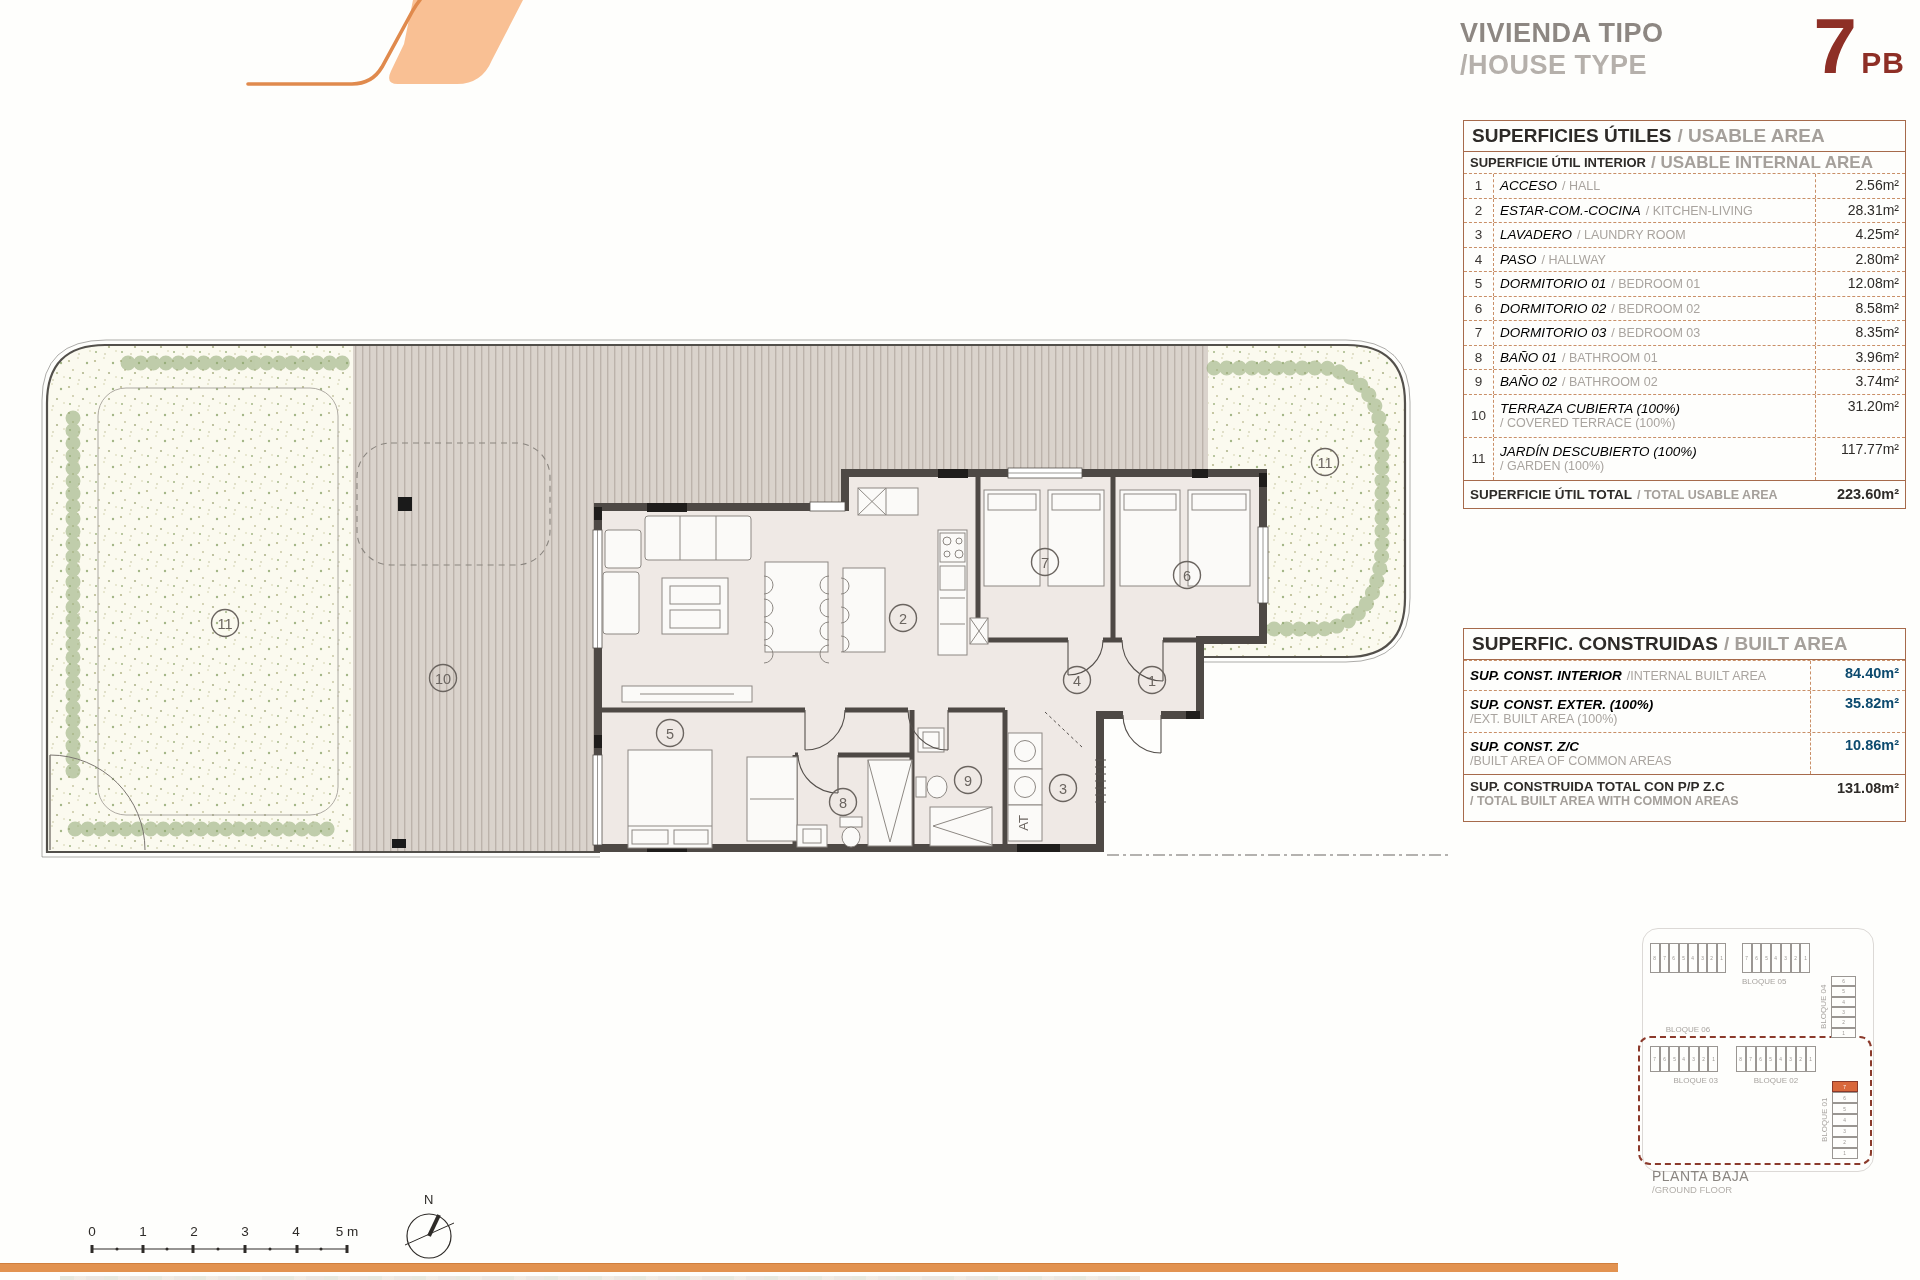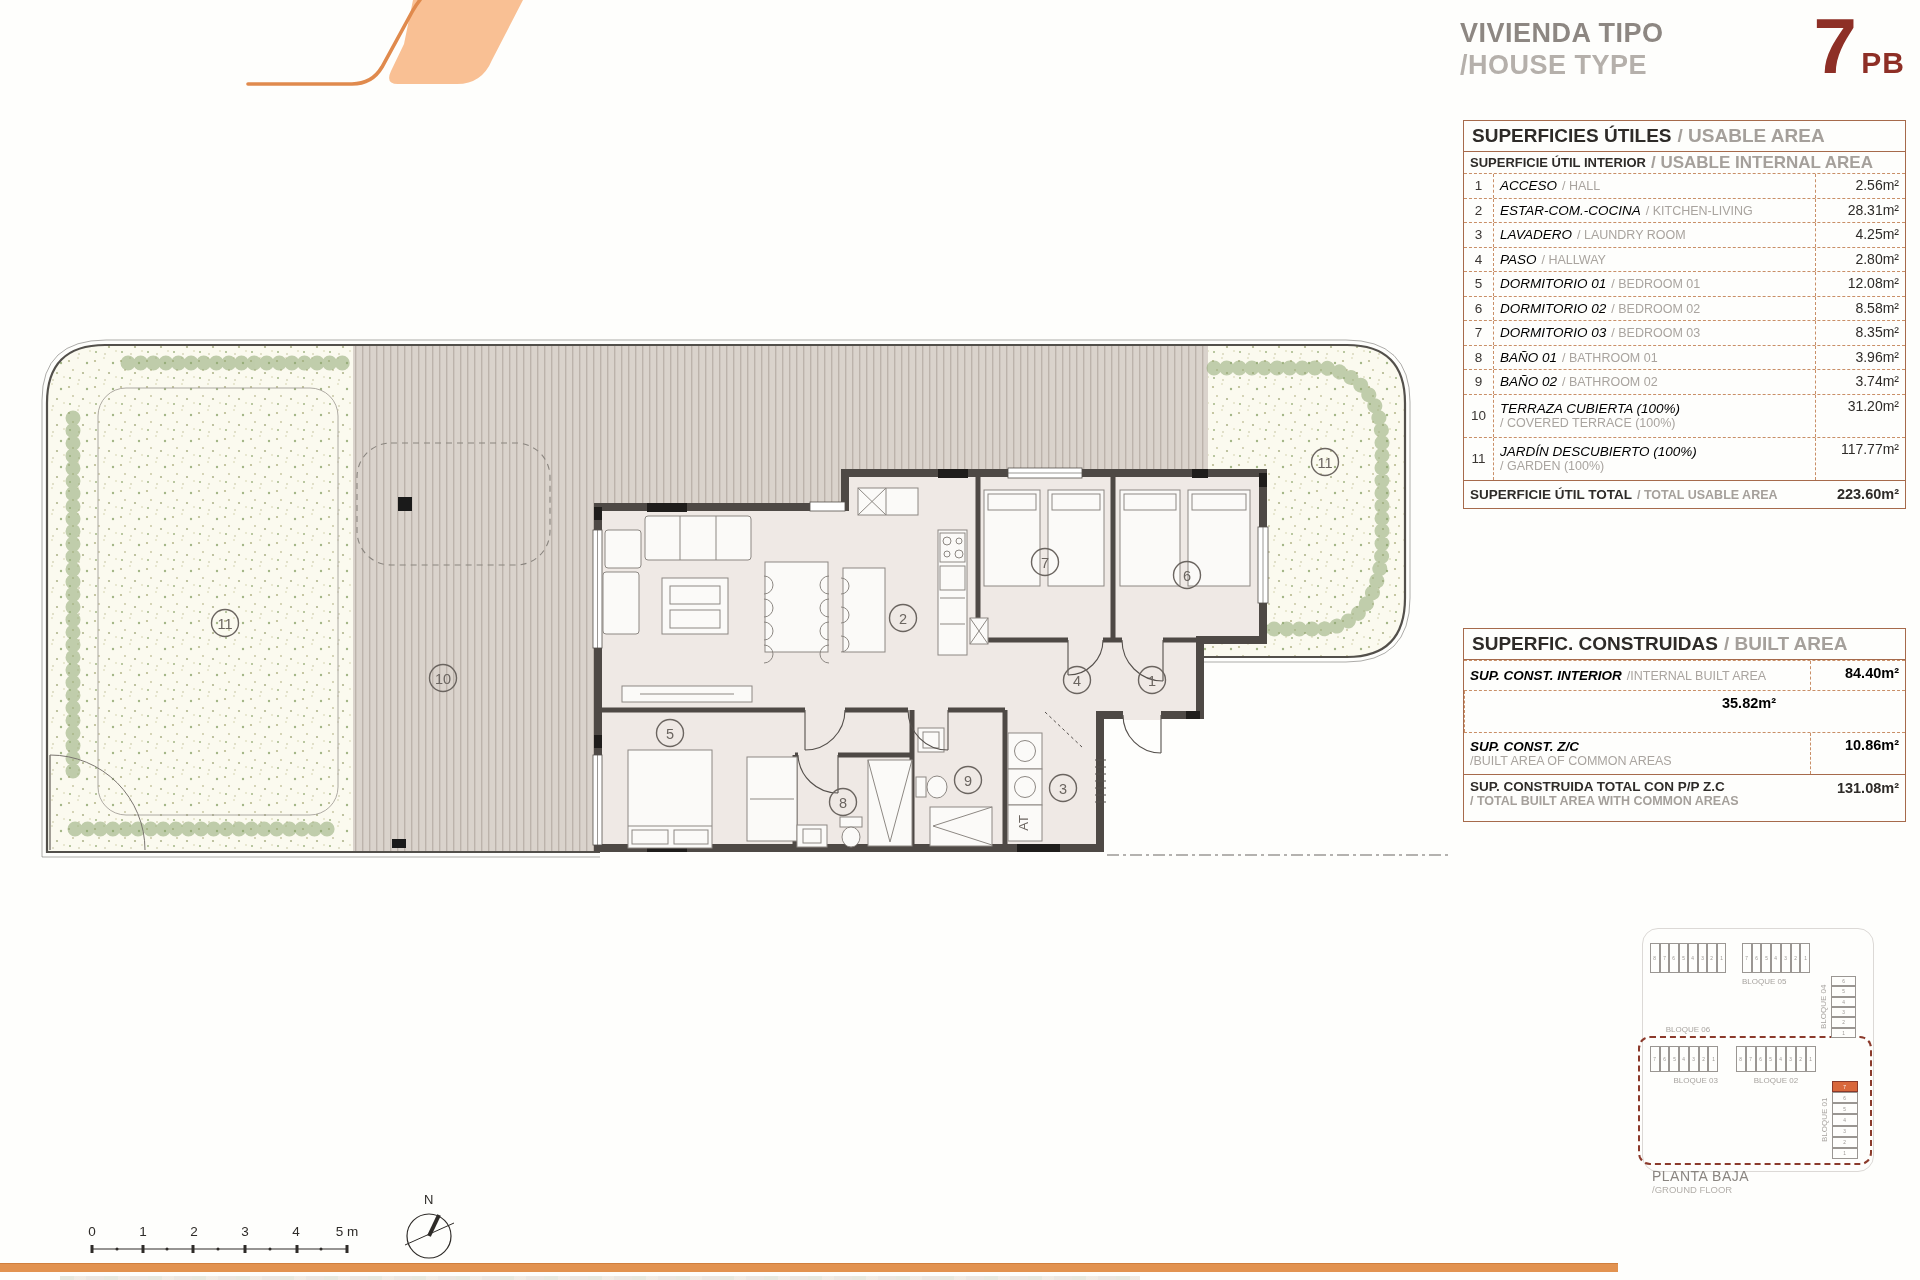--- a/index.html
+++ b/index.html
@@ -29,23 +29,23 @@
   .t1-row .cval{border-left:1px dashed #c98f67;display:flex;align-items:flex-start;justify-content:flex-end;padding:3px 6px 0 0;font-size:14px;color:#2e2b28;}
   .t1-row.h1{height:23.5px;}
   .t1-row.h2{height:42px;}
   .cname .es{font-size:13.5px;color:#000000;white-space:nowrap;font-style:italic;}
   .cname .en{font-size:12.5px;color:#a9a49f;white-space:nowrap;}
   .cname .inline{display:flex;gap:5px;align-items:baseline;}
   .t-total{display:grid;grid-template-columns:1fr 92px;border-top:1.5px solid #a66a4b;height:27px;align-items:center;}
   .t-total .lab{padding-left:6px;font-size:13.5px;font-weight:bold;color:#2e2b28;display:flex;gap:5px;align-items:baseline;white-space:nowrap;}
   .t-total .lab .en{color:#a5a09b;font-size:12.5px;}
   .t-total .val{text-align:right;padding-right:6px;font-size:14.5px;font-weight:bold;color:#2e2b28;}
-  .t2-row{display:grid;grid-template-columns:1fr 95px;border-top:1px dashed #c98f67;gap:28px;}
+  .t2-row{display:grid;grid-template-columns:1fr 95px;border-top:1px dashed #c98f67;}
   .t2-row .cname{padding:3px 4px 3px 6px;display:flex;flex-direction:column;justify-content:center;}
-  .t2-row .cval{border-left:1px dashed #c98f67;display:flex;align-items:flex-start;justify-content:flex-end;padding:4px 6px 0 8px;font-size:14.5px;font-weight:bold;color:#000000;}
+  .t2-row .cval{border-left:1px dashed #c98f67;display:flex;align-items:flex-start;justify-content:flex-end;padding:4px 6px 0 8px;font-size:14.5px;font-weight:bold;color:#0c4a6e;}
   .t2-row.h1{height:29px;}.t2-row.h2{height:41px;}
   .t2-total{border-top:1.5px solid #a66a4b;display:grid;grid-template-columns:1fr 95px;height:46px;}
   .t2-total .lab{padding:4px 0 0 6px;}
   .t2-total .es{font-size:13.5px;font-weight:bold;color:#2e2b28;display:block;}
   .t2-total .en{font-size:12.5px;font-weight:bold;color:#a5a09b;display:block;}
   .t2-total .val{text-align:right;padding:5px 6px 0 0;font-size:14.5px;font-weight:bold;color:#2e2b28;}
   
   .minimap{position:absolute;left:1638px;top:926px;width:248px;height:280px;}
   .mm-outline{position:absolute;left:4px;top:2px;width:230px;height:242px;border:1.5px solid #dcd9d6;border-radius:16px;}
   .mm-dash{position:absolute;left:0px;top:110px;width:230px;height:125px;border:2px dashed #8b3a2b;border-radius:12px;}
@@ -218,20 +218,24 @@
         <div class="t2-row h1">
           <div class="cname">
             <span class="inline">
               <span class="es" style="font-weight:bold">SUP. CONST. INTERIOR</span>
               <span class="en">/INTERNAL BUILT AREA</span>
             </span>
           </div>
     <div class="cval">84.40m²</div>
         </div>
         <div class="t2-row h2">
+          <div class="cname">
+            <span class="es" style="font-weight:bold">SUP. CONST. EXTER. (100%)</span>
+            <span class="en">/EXT. BUILT AREA (100%)</span>
+          </div>
     <div class="cval">35.82m²</div>
         </div>
         <div class="t2-row h2">
           <div class="cname">
             <span class="es" style="font-weight:bold">SUP. CONST. Z/C</span>
             <span class="en">/BUILT AREA OF COMMON AREAS</span>
           </div>
     <div class="cval">10.86m²</div>
         </div>
       </div>

